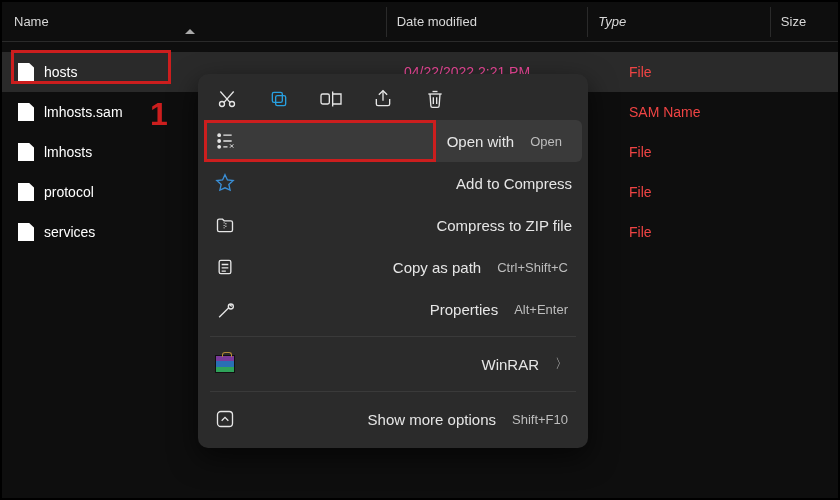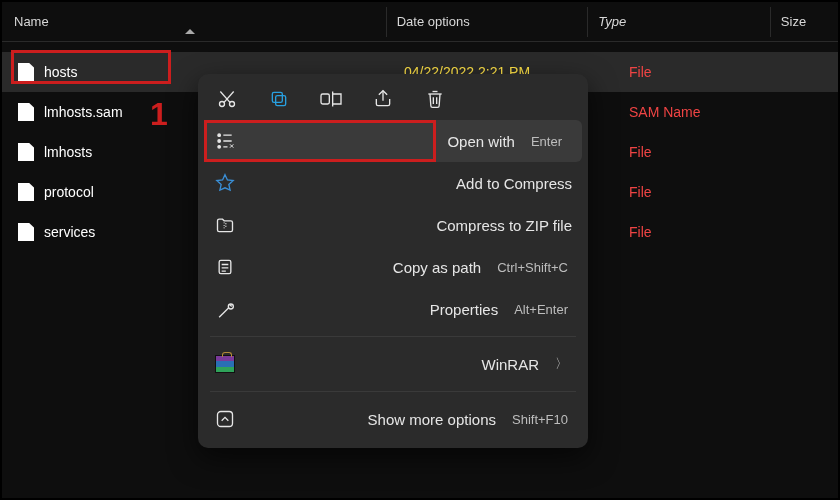--- a/index.html
+++ b/index.html
@@ -45,21 +45,21 @@
       padding-left: 16px;
     }
     .file-row.selected { background: #2a2a2a; }
     .file-name-cell { width: 386px; display: flex; align-items: center; gap: 10px; }
     .file-icon {
       width: 16px; height: 18px;
       background: #fff;
       clip-path: polygon(0 0, 70% 0, 100% 25%, 100% 100%, 0 100%);
       position: relative;
     }
-    .file-date { width: 200px; color: #fde047; }
+    .file-date { width: 200px; color: #ec4899; }
     .file-type { width: 180px; color: #ef4444; margin-left: 25px; }
 
     
     .red-box { position: absolute; border: 3px solid #cc1e1e; pointer-events: none; }
     .annot { position: absolute; color: #cc1e1e; font-size: 32px; font-weight: 700; pointer-events: none; }
 
     
     .context-menu {
       position: absolute;
       left: 196px;
@@ -121,21 +121,21 @@
 <body>
 
 <div class="viewport">
 
   <div class="header-row">
     <div class="col-name">
       <span>Name</span>
       <span style="margin-left:130px"><span class="up-caret"></span></span>
     </div>
     <div class="hdr-div"></div>
-    <div class="col-date">Date options</div>
+    <div class="col-date">Date modified</div>
     <div class="hdr-div"></div>
     <div class="col-type">Type</div>
     <div class="hdr-div"></div>
     <div class="col-size">Size</div>
   </div>
 
   <div class="file-list">
     <div class="file-row selected">
       <div class="file-name-cell">
         <span class="file-icon"></span>
@@ -227,21 +227,21 @@
       <span class="cm-icon">
         <svg width="20" height="20" viewBox="0 0 24 24" fill="none" stroke="#e6e6e6" stroke-width="1.6">
             <circle cx="5" cy="5" r="1.5" fill="#e6e6e6"></circle>
             <circle cx="5" cy="12" r="1.5" fill="#e6e6e6"></circle>
             <circle cx="5" cy="19" r="1.5" fill="#e6e6e6"></circle>
             <path d="M10 5 h10 M10 12 h10 M10 19 h5"></path>
             <path d="M18 16 l4 4 M22 16 l-4 4" stroke-width="1.2"></path>
           </svg>
       </span>
       <span class="cm-label">Open with</span>
-      <span class="cm-shortcut">Enter</span>
+      <span class="cm-shortcut">Open</span>
     </div>
 
     <div class="red-box" style="left:6px; top:46px; width:232px; height:42px;"></div>
 
     <div class="cm-item">
       <span class="cm-icon">
         <svg width="20" height="20" viewBox="0 0 24 24" fill="none" stroke="#3a8fd6" stroke-width="1.6">
             <path d="M12 2 l2.9 6.3 6.9 .7 -5.2 4.8 1.5 6.8 L12 17.8 5.9 20.6 7.4 13.8 2.2 9 l6.9 -.7 Z"></path>
           </svg>
       </span>

